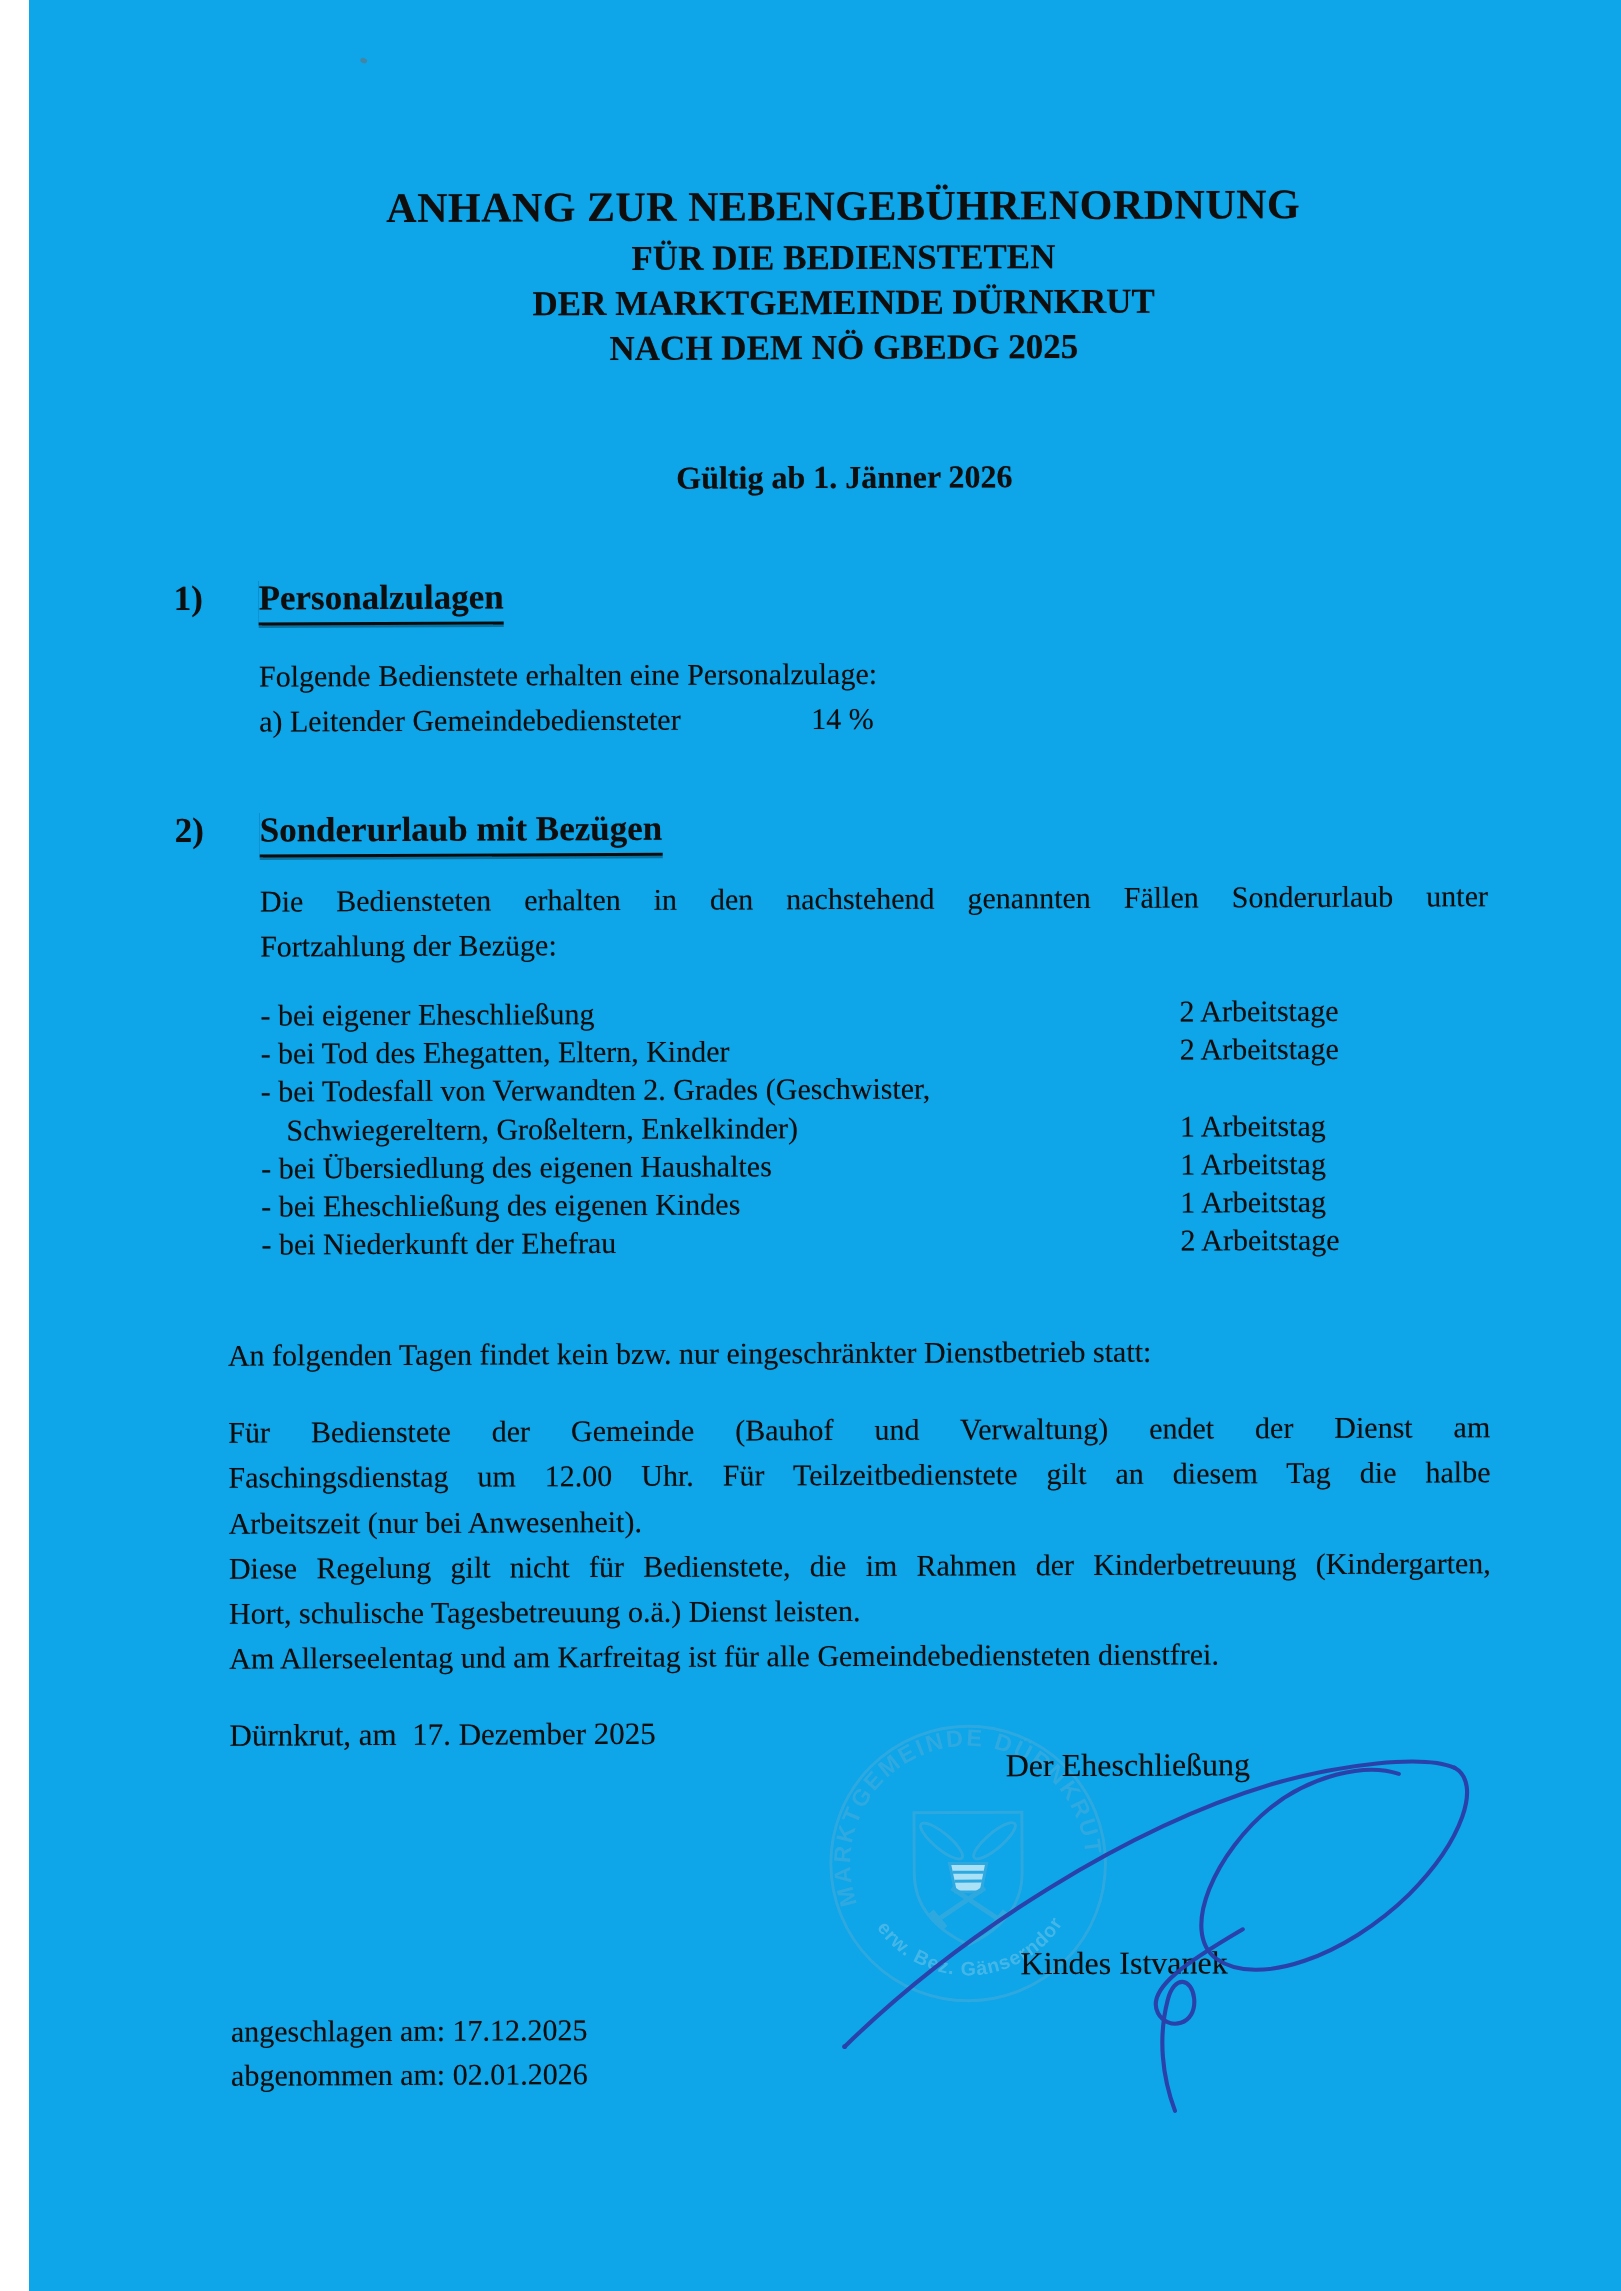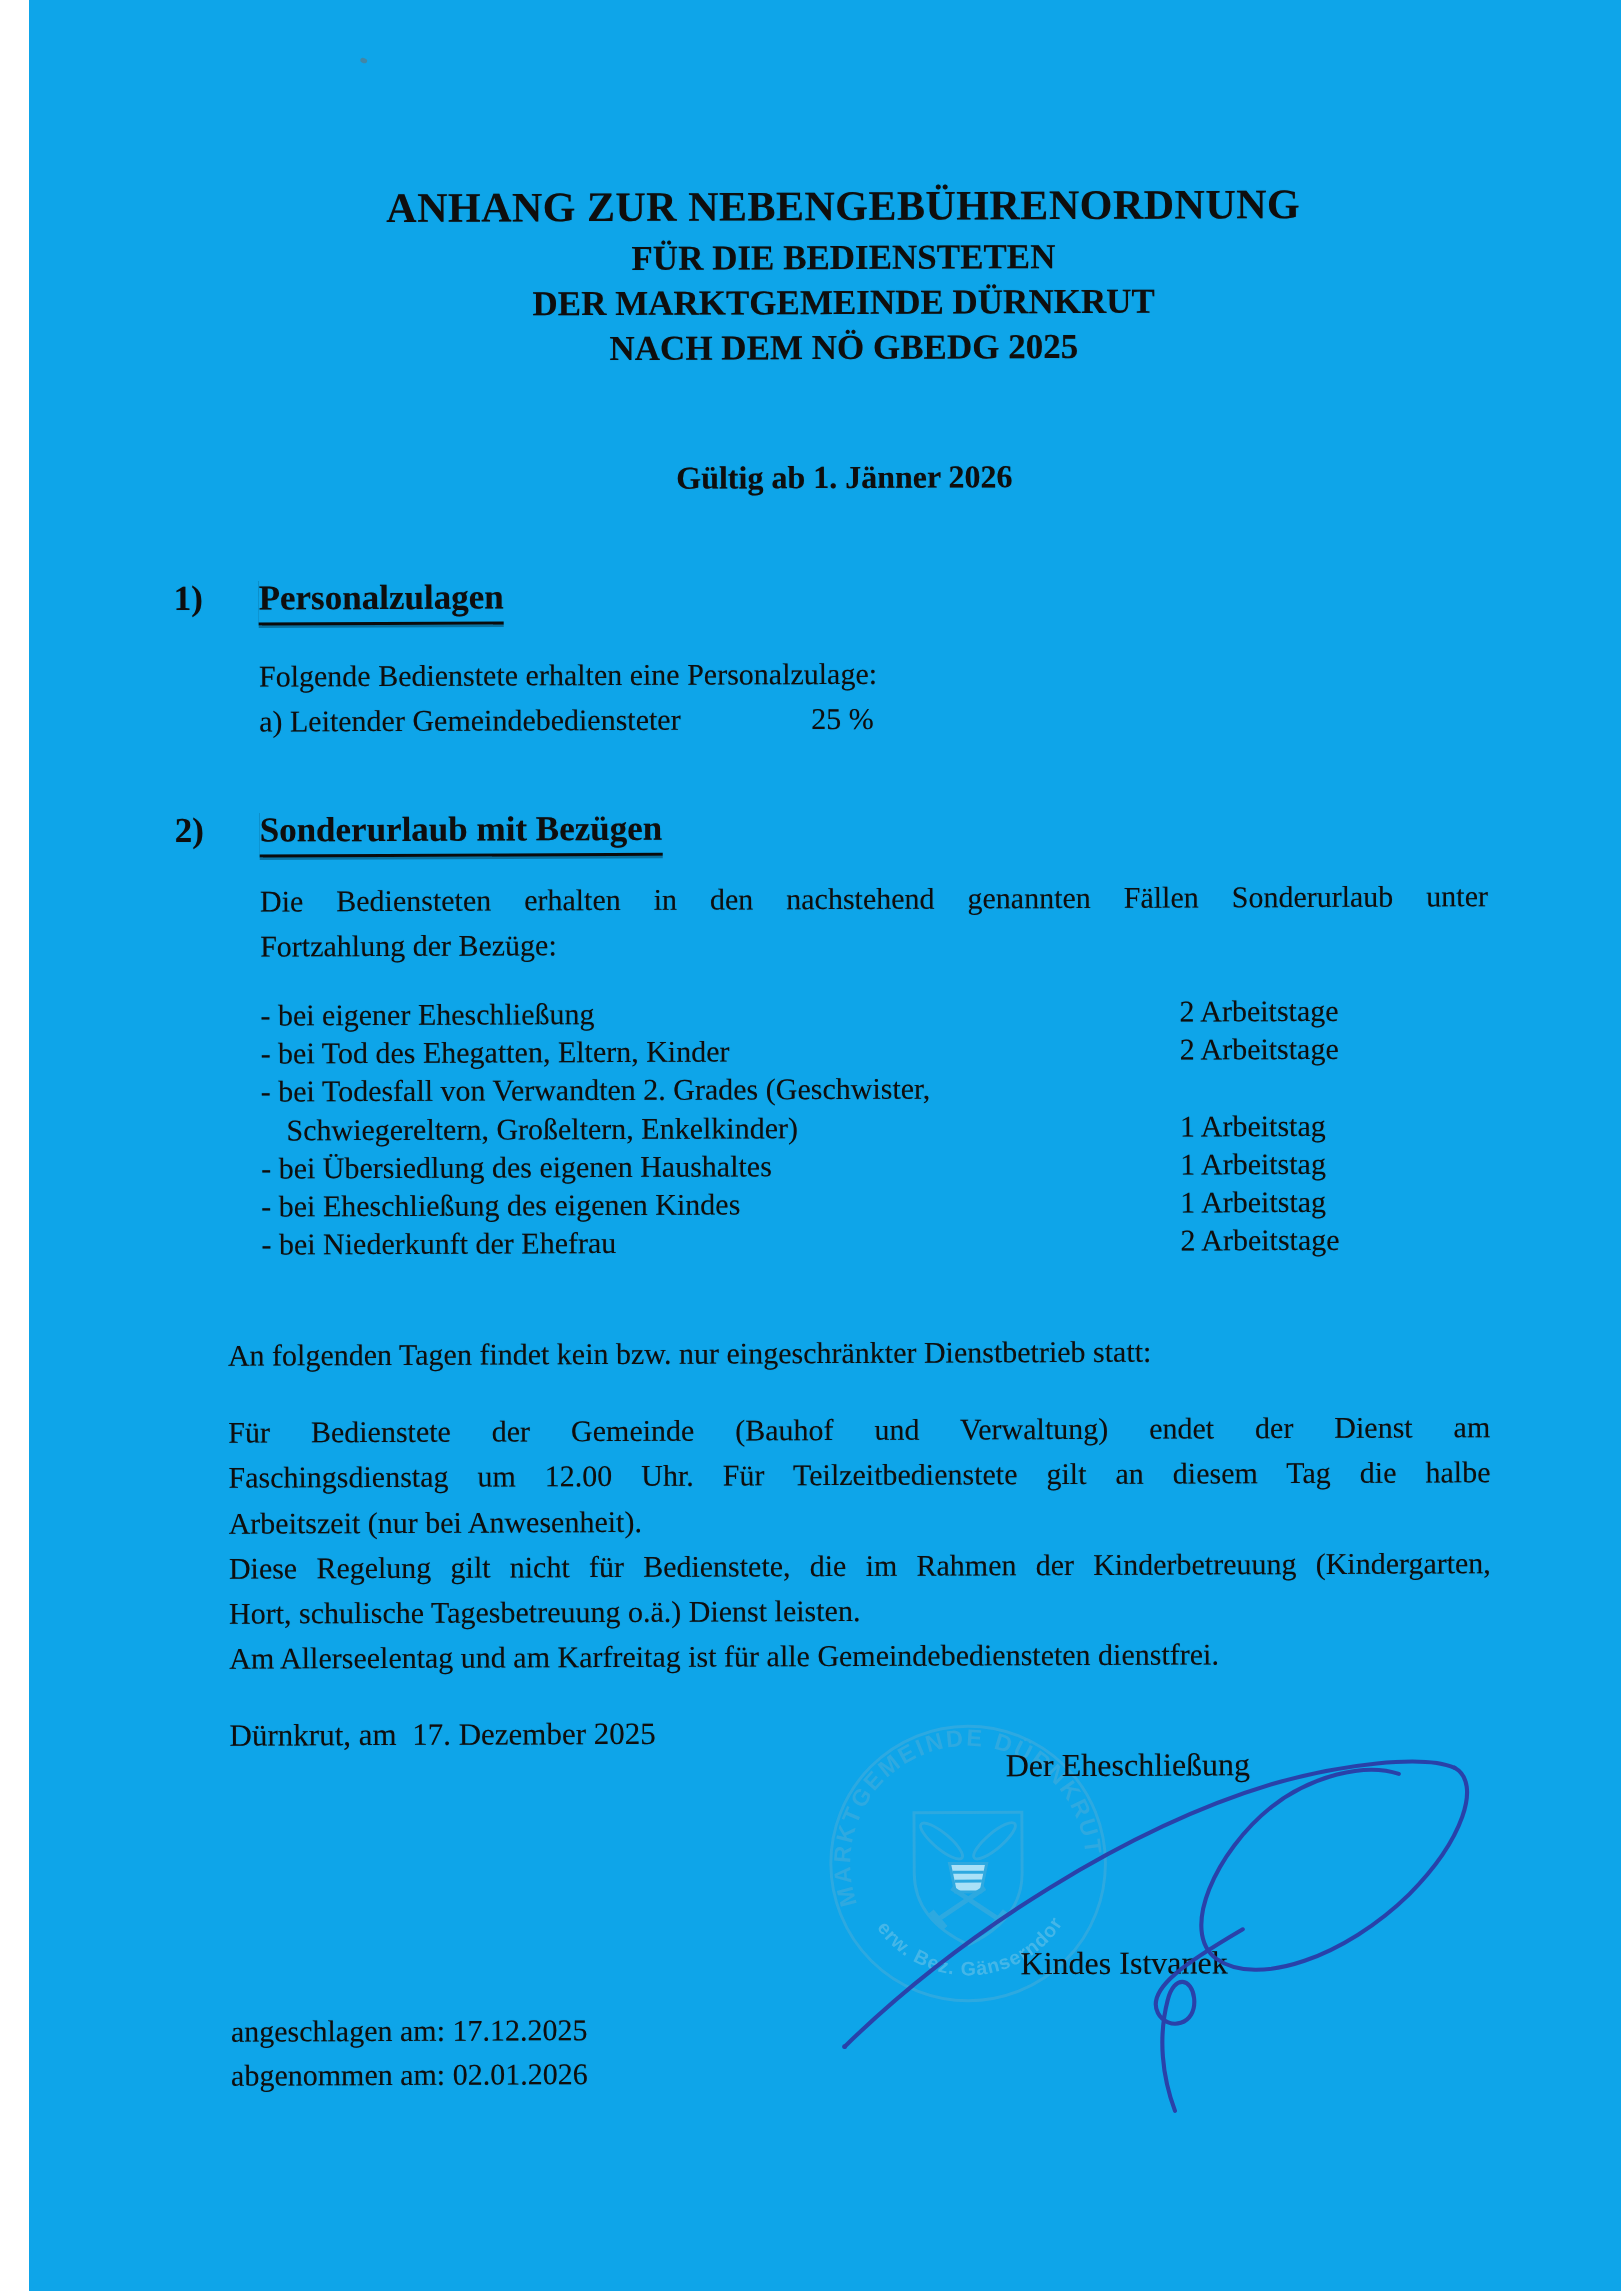--- a/index.html
+++ b/index.html
@@ -42,21 +42,21 @@
     <div class="t b center title2">FÜR DIE BEDIENSTETEN</div>
     <div class="t b center title3">DER MARKTGEMEINDE DÜRNKRUT</div>
     <div class="t b center title4">NACH DEM NÖ GBEDG 2025</div>
 
     <div class="t b center validity">Gültig ab 1. Jänner 2026</div>
 
     <div class="t b secnum" style="top:576px;">1)</div>
     <div class="t b sechead" style="top:576px;">Personalzulagen</div>
     <div class="t body" style="left:232px;top:657px;">Folgende Bedienstete erhalten eine Personalzulage:</div>
     <div class="t body" style="left:232px;top:702px;">a) Leitender Gemeindebediensteter</div>
-    <div class="t body" style="left:784px;top:702px;">25 %</div>
+    <div class="t body" style="left:784px;top:702px;">14 %</div>
 
     <div class="t b secnum" style="top:808px;">2)</div>
     <div class="t b sechead" style="top:808px;">Sonderurlaub mit Bezügen</div>
     <div class="t body col stretch" style="top:882px;">Die Bediensteten erhalten in den nachstehend genannten Fällen Sonderurlaub unter</div>
     <div class="t body col" style="top:927px;">Fortzahlung der Bezüge:</div>
 
     <div class="row" style="top:996px;">
       <span class="lbl">- bei eigener Eheschließung</span>
       <span class="days">2 Arbeitstage</span>
     </div>

